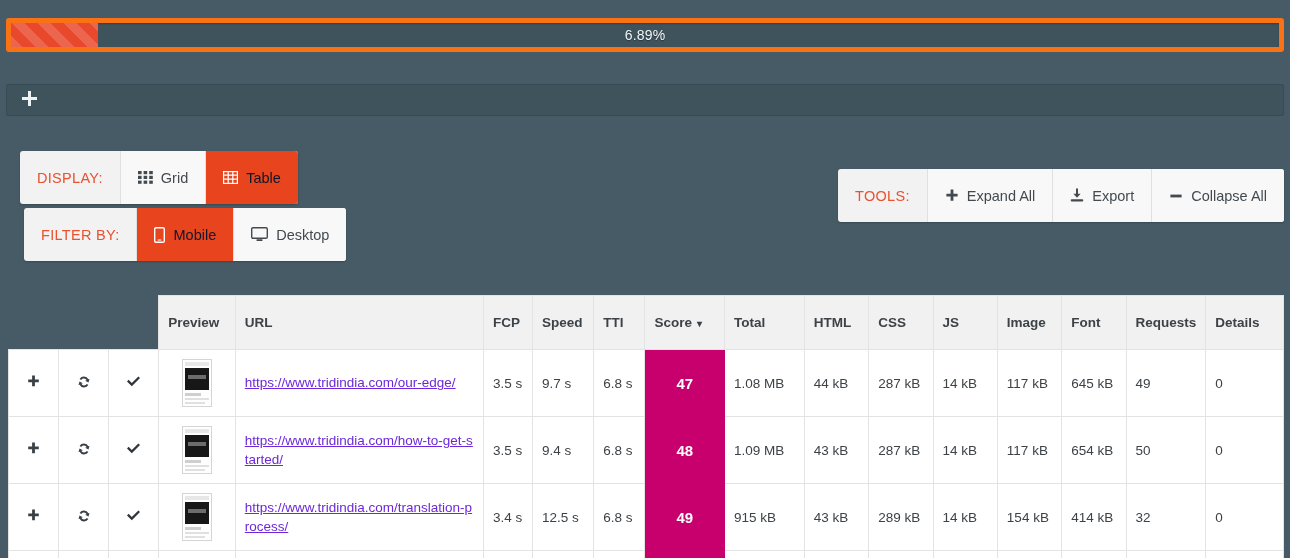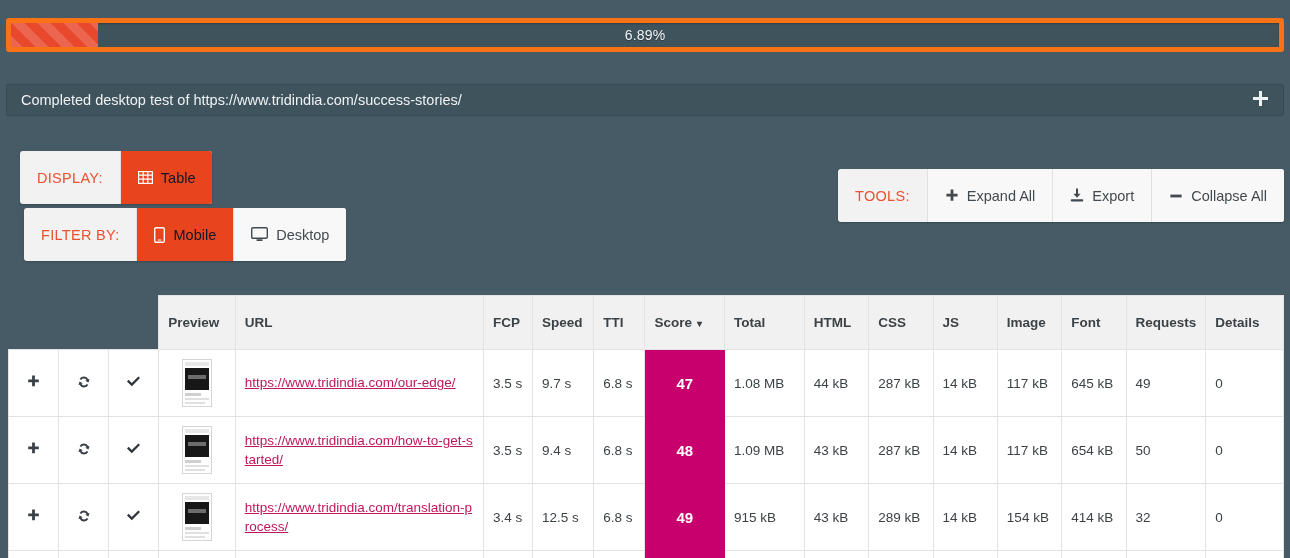--- a/index.html
+++ b/index.html
@@ -125,21 +125,21 @@
   }
   td.score-cell {
     background: #c8006e;
     color: #fff;
     font-weight: bold;
     text-align: center;
     font-size: 15px;
     border-color: #c8006e;
   }
   .url-link {
-    color: #be185d;
+    color: #6d28d9;
     text-decoration: underline;
     font-size: 13.5px;
     line-height: 1.42;
     word-break: break-all;
     cursor: pointer;
   }
   .thumb {
     width: 30px; height: 48px;
     background: #fefefe;
     border: 1px solid #d5d5d5;
@@ -171,30 +171,47 @@
 </style>
 </head>
 <body>
 
 <div class="progress-wrap">
   <div class="progress-fill" id="progress-fill" style="width: 6.89%; background-color: rgb(232, 73, 45);"></div>
   <div class="progress-label">6.89%</div>
 </div>
 
 <div class="status-bar">
-  <span class="st-text">Completed desktop test of https://www.tridindia.com/success-stories/</span>
   <span class="status-plus">
     <svg width="17" height="17" viewBox="0 0 17 17">
         <path d="M7 1h3v6h6v3h-6v6H7v-6H1V7h6z" fill="#eef2f3"></path>
       </svg>
   </span>
 </div>
 
 <div class="btn-group" id="display-group">
   <div class="grp-label">DISPLAY:</div>
+  <div class="grp-btn">
+    <span class="ico">
+      <svg width="15" height="13" viewBox="0 0 15 13">
+          <g fill="#434a4f">
+        <rect x="0" y="0" width="3.6" height="3.2"></rect>
+            <rect x="5.6" y="0" width="3.6" height="3.2"></rect>
+            <rect x="11.2" y="0" width="3.6" height="3.2"></rect>
+        <rect x="0" y="4.8" width="3.6" height="3.2"></rect>
+            <rect x="5.6" y="4.8" width="3.6" height="3.2"></rect>
+            <rect x="11.2" y="4.8" width="3.6" height="3.2"></rect>
+        <rect x="0" y="9.6" width="3.6" height="3.2"></rect>
+            <rect x="5.6" y="9.6" width="3.6" height="3.2"></rect>
+            <rect x="11.2" y="9.6" width="3.6" height="3.2"></rect>
+      </g>
+        </svg>
+    </span>
+    <span>Grid</span>
+  </div>
   <div class="grp-btn active">
     <span class="ico">
       <svg width="15" height="13" viewBox="0 0 15 13">
         <rect x="0.6" y="0.6" width="13.8" height="11.8" fill="none" stroke="#fff" stroke-width="1.2"></rect>
         <line x1="0.6" y1="4.2" x2="14.4" y2="4.2" stroke="#fff" stroke-width="1.2"></line>
         <line x1="0.6" y1="8.2" x2="14.4" y2="8.2" stroke="#fff" stroke-width="1.2"></line>
         <line x1="5.2" y1="0.6" x2="5.2" y2="12.4" stroke="#fff" stroke-width="1.2"></line>
         <line x1="9.8" y1="0.6" x2="9.8" y2="12.4" stroke="#fff" stroke-width="1.2"></line>
       </svg>
     </span>

